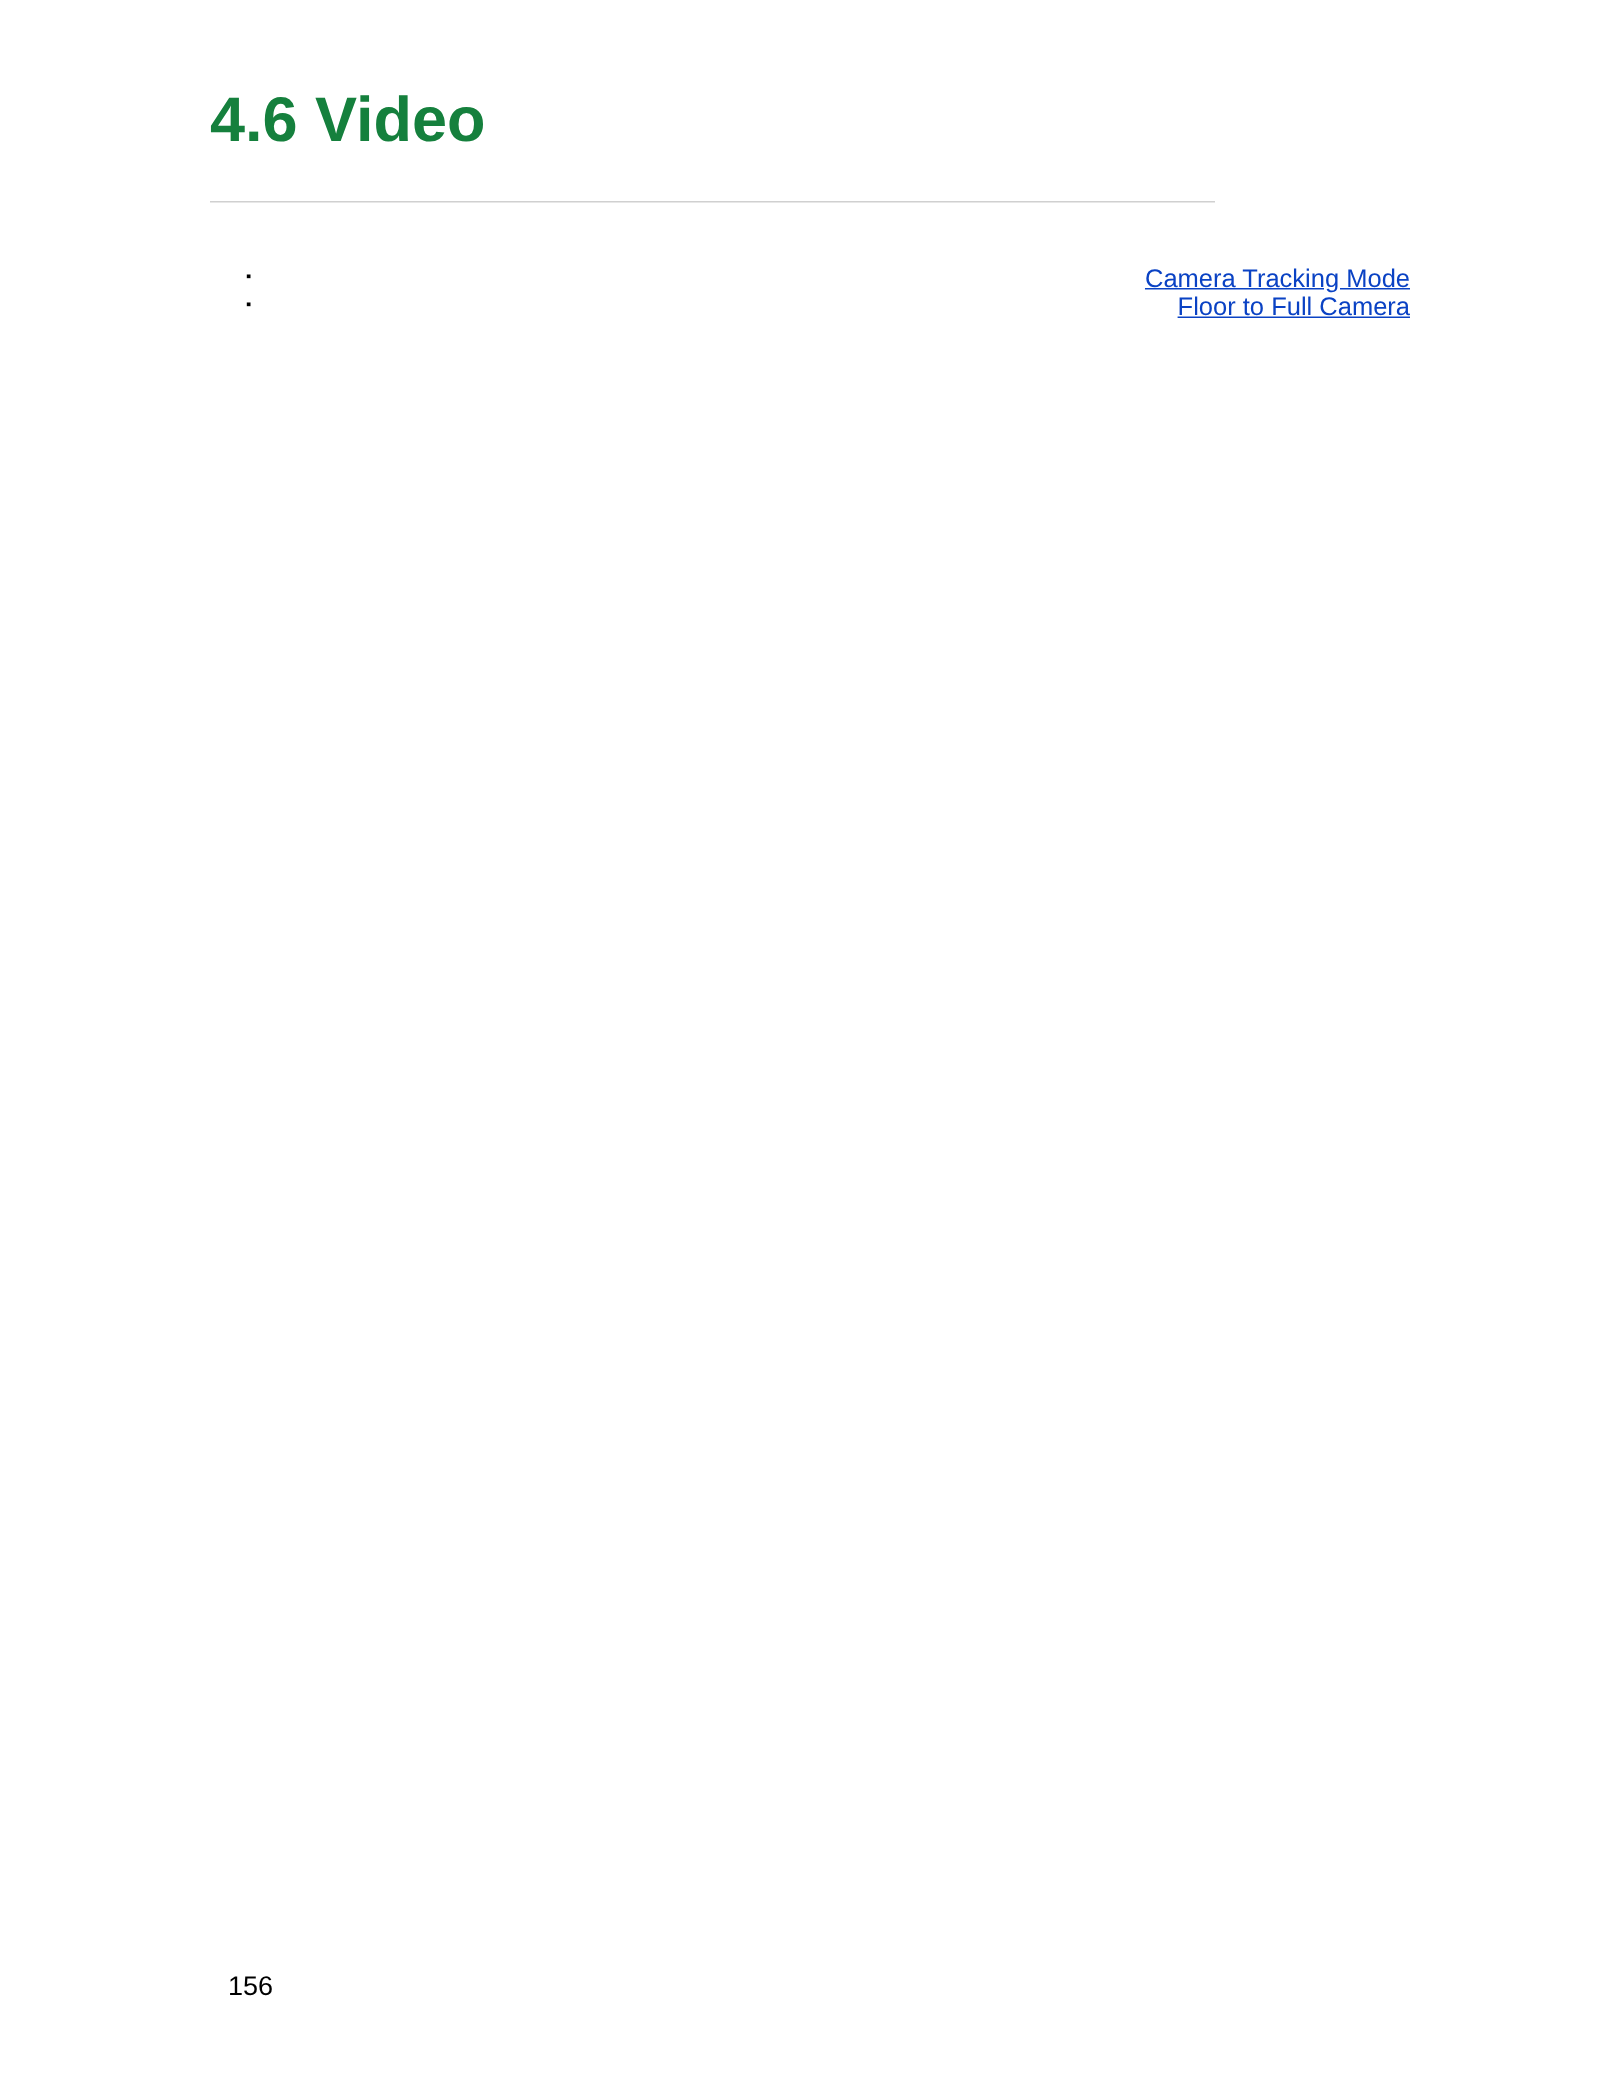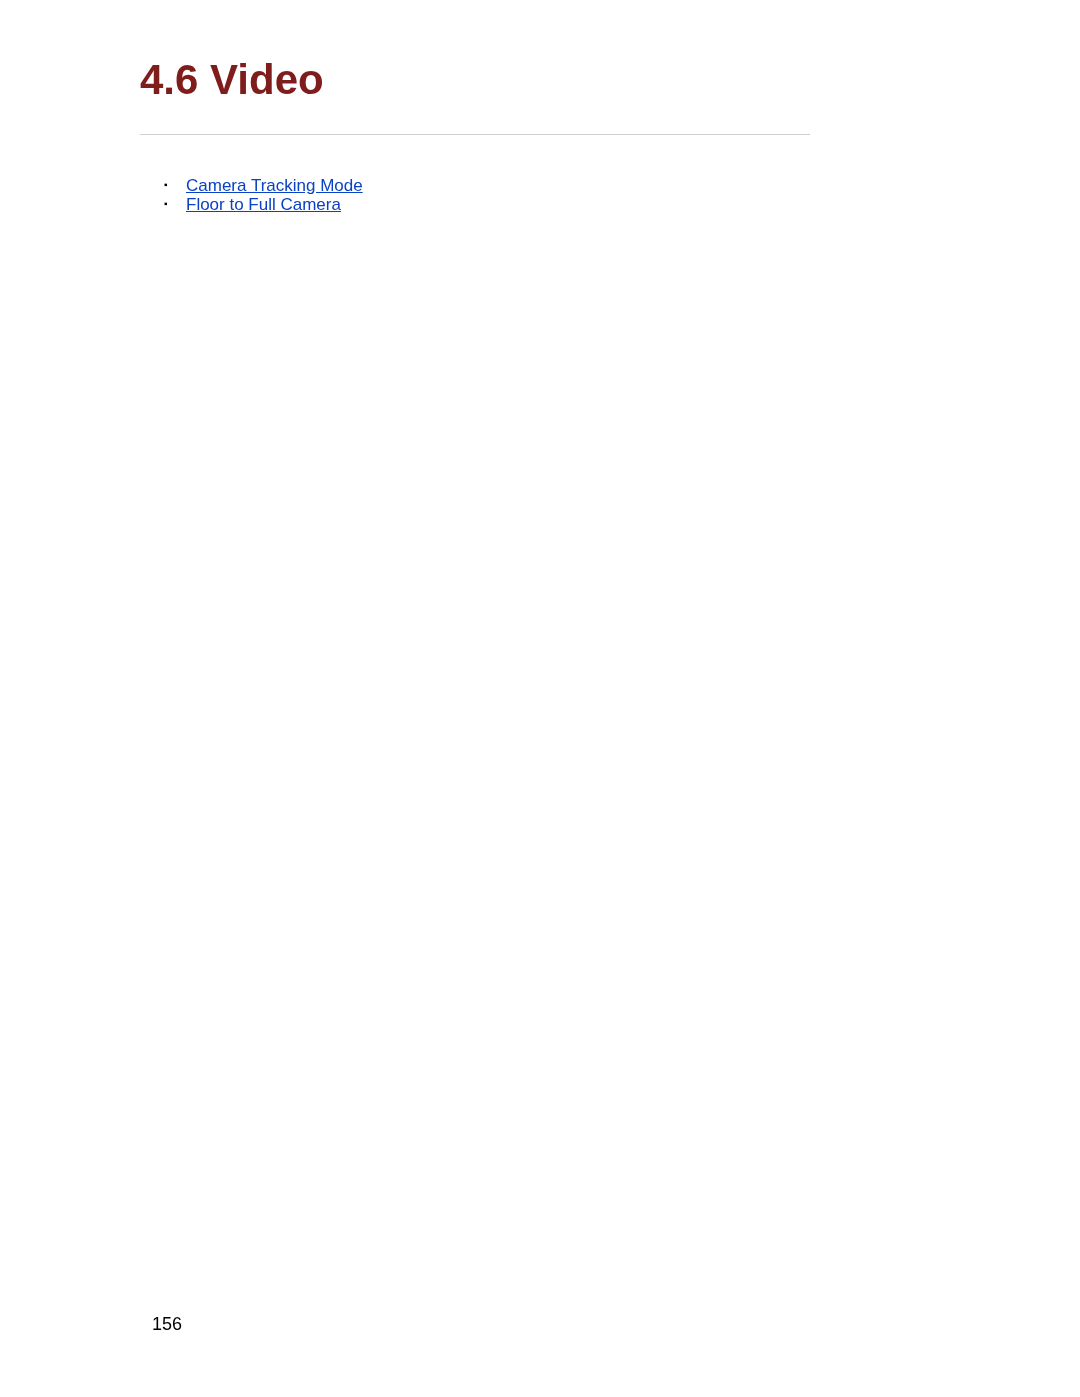--- a/index.html
+++ b/index.html
@@ -20,21 +20,21 @@
       position: relative;
     }
     .header-text {
       font-size: 18px;
       color: #000000;
       margin-bottom: 68px;
     }
     .heading {
       font-size: 42px;
       font-weight: bold;
-      color: #7f1d1d;
+      color: #15803d;
       margin-bottom: 30px;
     }
     .hr {
       border: none;
       border-top: 1px solid #d0d0d0;
       margin-bottom: 42px;
       width: 670px;
     }
     .subheading {
       font-size: 17px;
@@ -45,20 +45,21 @@
     .link-list {
       list-style: none;
       padding-left: 46px;
     }
     .link-list li {
       position: relative;
       font-size: 17px;
       line-height: 1.1;
       margin-bottom: 0px;
       padding-top: 0px;
+      text-align: right;
     }
     .link-list li::before {
       content: "▪";
       position: absolute;
       left: -22px;
       top: 2px;
       font-size: 10px;
       color: #000000;
     }
     .link-list a {

